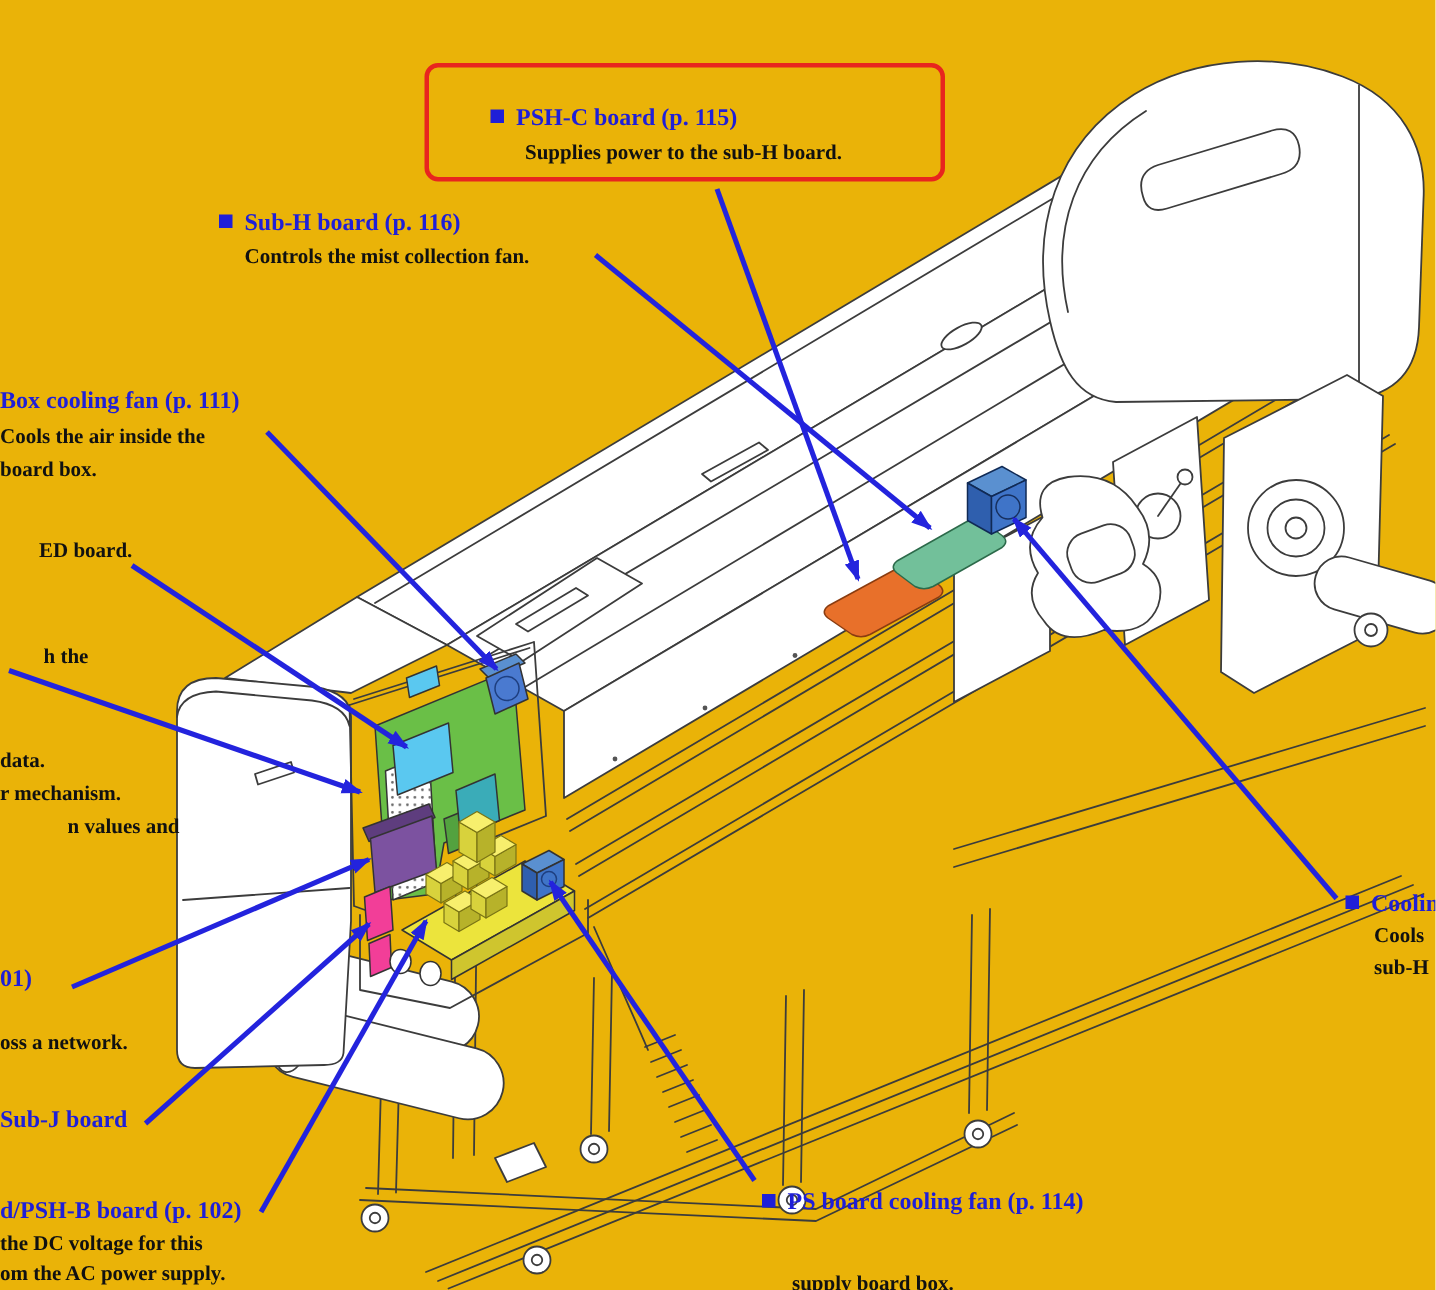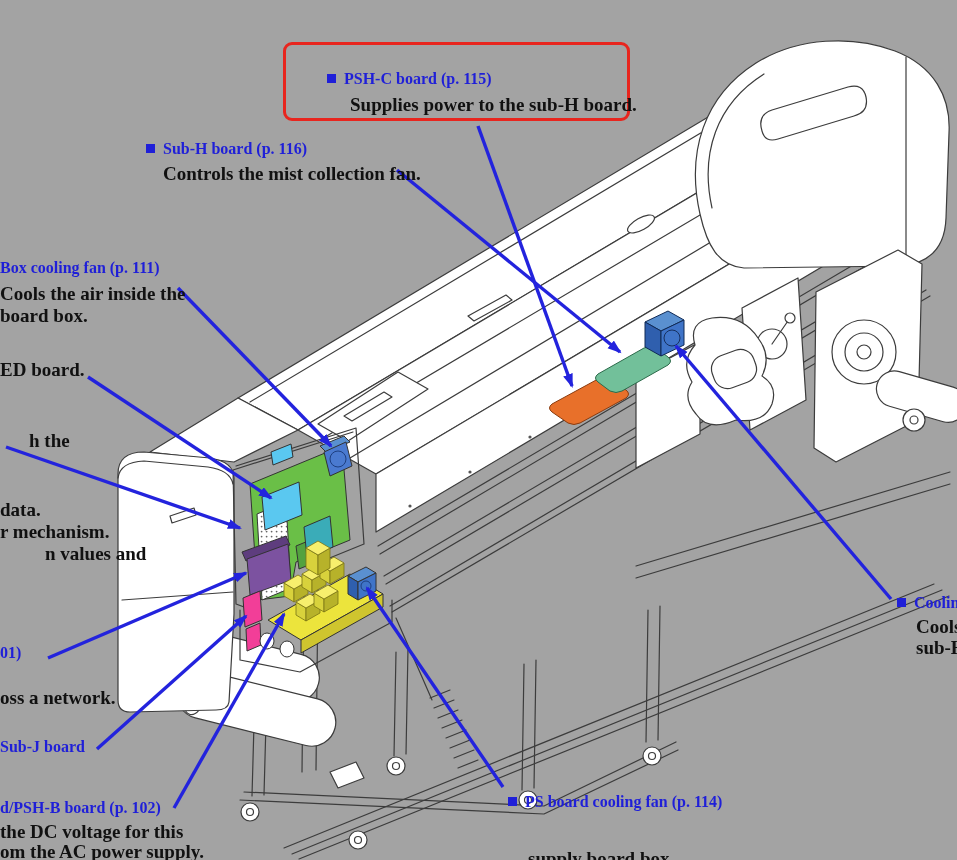--- a/index.html
+++ b/index.html
@@ -1,21 +1,21 @@
 <!DOCTYPE html>
 <html style="--label-blue: #1f1fd8; --text-black: #111111; --arrow-blue: #2323dd; --highlight-red: #e8251e; --pcb-green: #6abf47; --pcb-dark: #53a23f; --led-cyan: #5ac8f0; --teal: #3aacb8; --purple: #7c52a0; --purple-dark: #5e3d7e; --pink: #f23e98; --ps-yellow: #ece43c; --ps-yellow-dark: #cfc52e; --conn-top: #f7ef6d; --conn-front: #d8d23c; --conn-side: #b7b22a; --mint-green: #72c09a; --fan-blue-front: #2f5fae; --fan-blue-side: #3f74c8; --fan-blue-top: #5a90d0; --fan-blue: #4a7ad0; --line-gray: #3c3c3c;"><head>
 <meta charset="utf-8">
 <style>
   html,body{margin:0;padding:0;background:#ffffff;}
-  #stage{position:relative;width:957px;height:860px;overflow:hidden;background:#a3a3a3;
+  #stage{position:relative;width:957px;height:860px;overflow:hidden;background:#eab308;
          font-family:"Liberation Serif",serif;}
   #machine-svg{position:absolute;left:0;top:0;}
   .callout{position:absolute;font-weight:bold;white-space:nowrap;line-height:1.1;}
   .c-title{color:var(--label-blue);font-size:16px;}
-  .c-desc{color:var(--text-black);font-size:19px;}
+  .c-desc{color:var(--text-black);font-size:14px;}
   .bullet{display:inline-block;width:9px;height:9px;background:var(--label-blue);
           margin-right:8px;transform:translateY(-1px);}
   .red-frame{position:absolute;left:283px;top:42px;width:347px;height:79px;
              border:3.5px solid var(--highlight-red);border-radius:9px;box-sizing:border-box;}
 </style>
 </head>
 <body>
 
 <div id="stage">
 
@@ -226,21 +226,21 @@
 
 <div class="callout c-title" style="left:146px;top:140px;font-family:Liberation Serif, serif;">
   <span class="bullet"></span><span>Sub-H board (p. 116)</span>
 </div>
 <div class="callout c-desc" style="left:163px;top:164px;">Controls the mist collection fan.</div>
 
 <div class="callout c-title" style="left:0;top:259px;">Box cooling fan (p. 111)</div>
 <div class="callout c-desc" style="left:0;top:284px;">Cools the air inside the</div>
 <div class="callout c-desc" style="left:0;top:306px;">board box.</div>
 
-<div class="callout c-desc" style="left:0;top:360px;">ED board.</div>
+<div class="callout c-desc" style="left:0;top:360px;padding-left:26px;">ED board.</div>
 
 <div class="callout c-desc" style="left:0;top:431px;padding-left:29px;">h the</div>
 <div class="callout c-desc" style="left:0;top:500px;">data.</div>
 <div class="callout c-desc" style="left:0;top:522px;">r mechanism.</div>
 <div class="callout c-desc" style="left:4px;top:544px;margin-left:41px;">n values and</div>
 
 <div class="callout c-title" style="left:0;top:644px;">01)</div>
 <div class="callout c-desc" style="left:0;top:688px;">oss a network.</div>
 
 <div class="callout c-title" style="left:0;top:738px;">Sub-J board</div>

